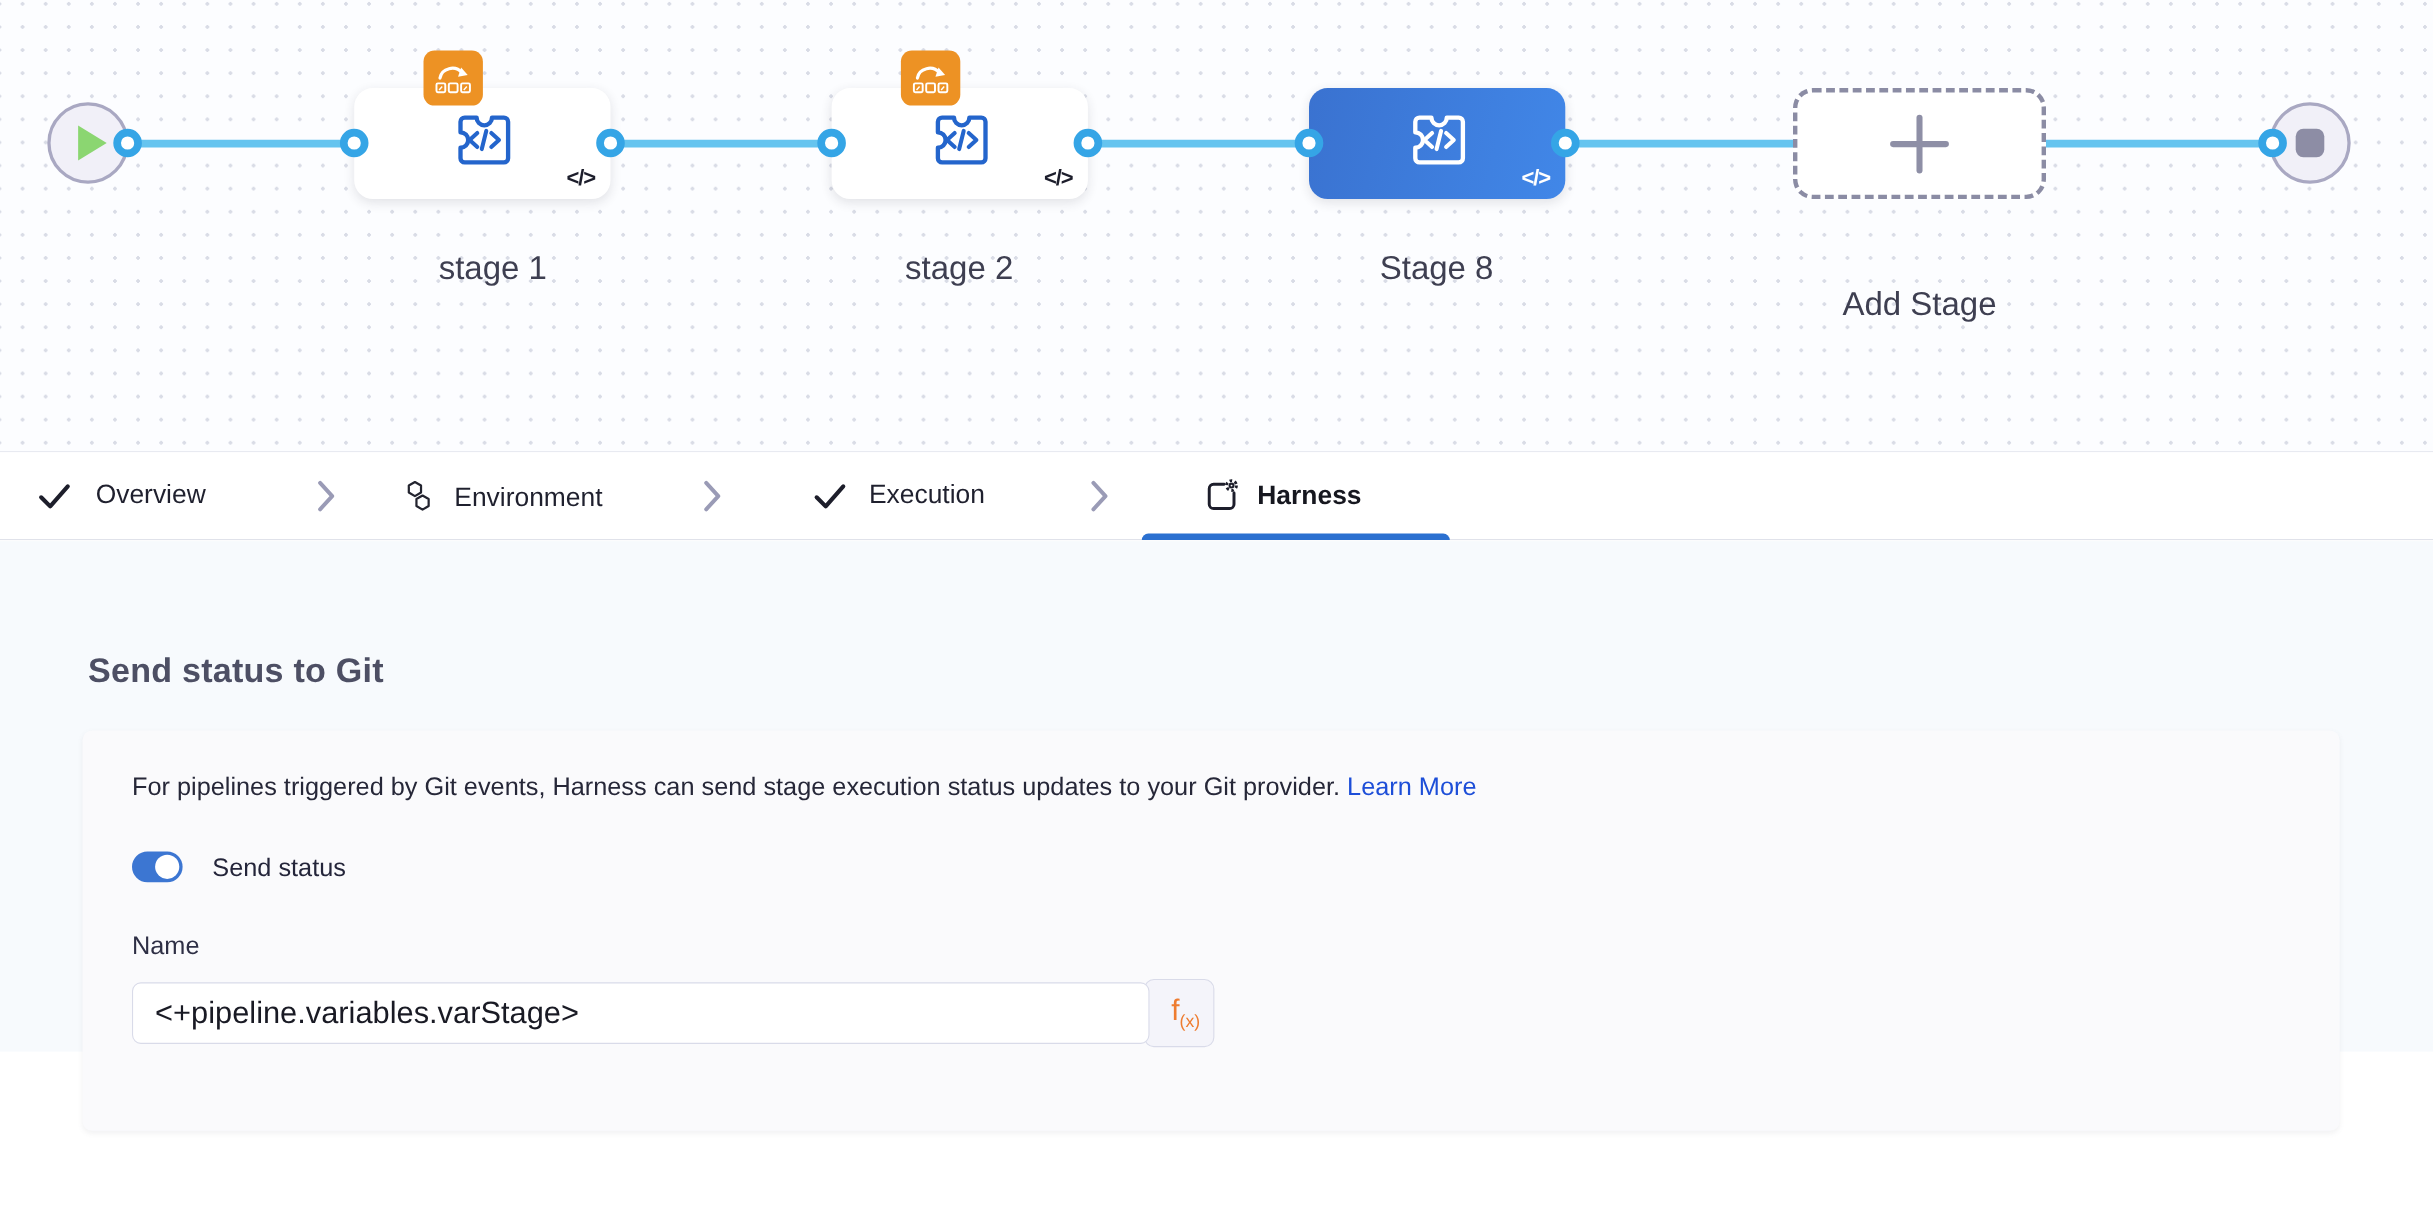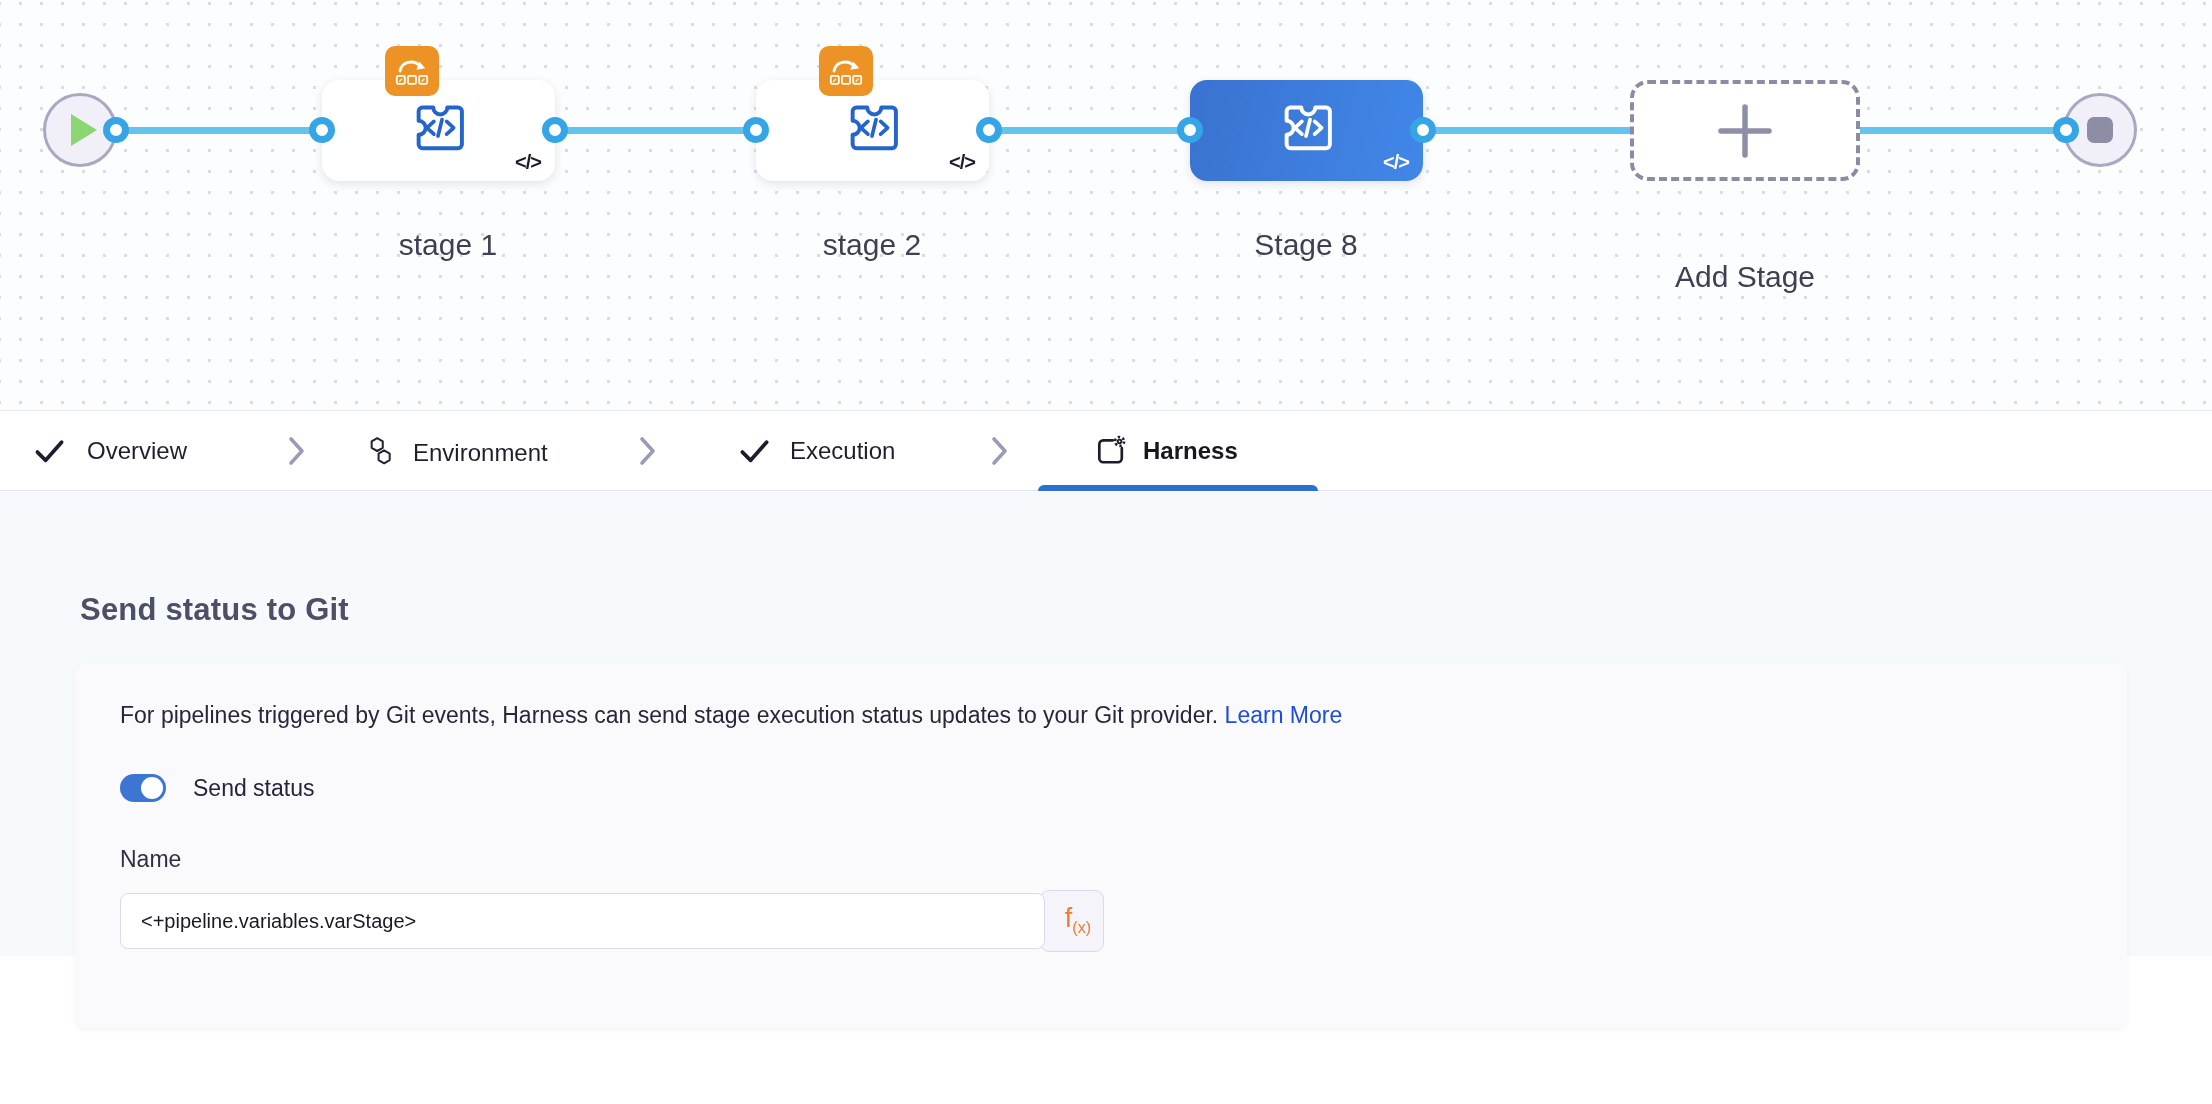--- a/index.html
+++ b/index.html
@@ -62,21 +62,21 @@
   .card-desc { position:absolute; left:45px; top:38px; font-size:23px; color:#262738; white-space:nowrap; }
   .learn-more { color:#1d4ed8; cursor:pointer; }
   .toggle-row { position:absolute; left:45px; top:110px; display:flex; align-items:center; gap:27px; }
   .toggle { position:relative; width:46px; height:28px; border-radius:14px; background:#3c76d2; }
   .toggle-knob { position:absolute; top:3px; right:3px; width:22px; height:22px; border-radius:50%; background:#fff; }
   .toggle-label { font-size:23px; color:#24253a; }
   .field-label { position:absolute; left:45px; top:182px; font-size:23px; color:#2e2f45; }
   .input-wrap { position:absolute; left:45px; top:226px; width:1000px; height:62px; }
   .text-input { position:absolute; left:0; top:3px; width:925px; height:56px; z-index:2;
     border:1px solid #d9dbe9; border-radius:8px; background:#fff; padding:0 20px;
-    font-family:"Liberation Sans", sans-serif; font-size:20px; color:#191a24; outline:none; }
+    font-family:"Liberation Sans", sans-serif; font-size:28px; color:#191a24; outline:none; }
   .fx-btn { position:absolute; left:920px; top:0; width:64px; height:62px; z-index:1;
     background:#f4f4fa; border:1px solid #d9dbe9; border-radius:9px;
     display:flex; align-items:center; justify-content:flex-end; padding-right:12px; cursor:pointer; }
   .fx-glyph { font-size:27px; color:#ee7c30; line-height:1; }
   .fx-glyph sub { font-size:16px; }
 </style>
 </head>
 <body>
 
 <div class="app">

